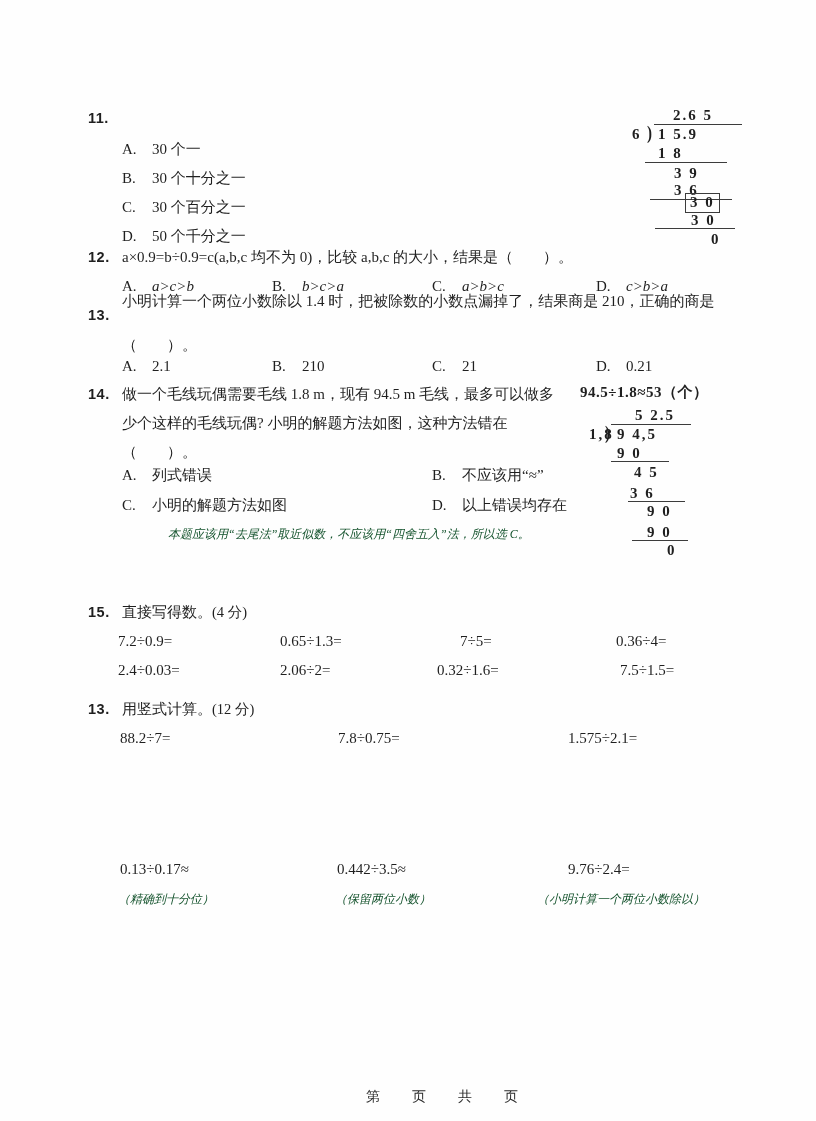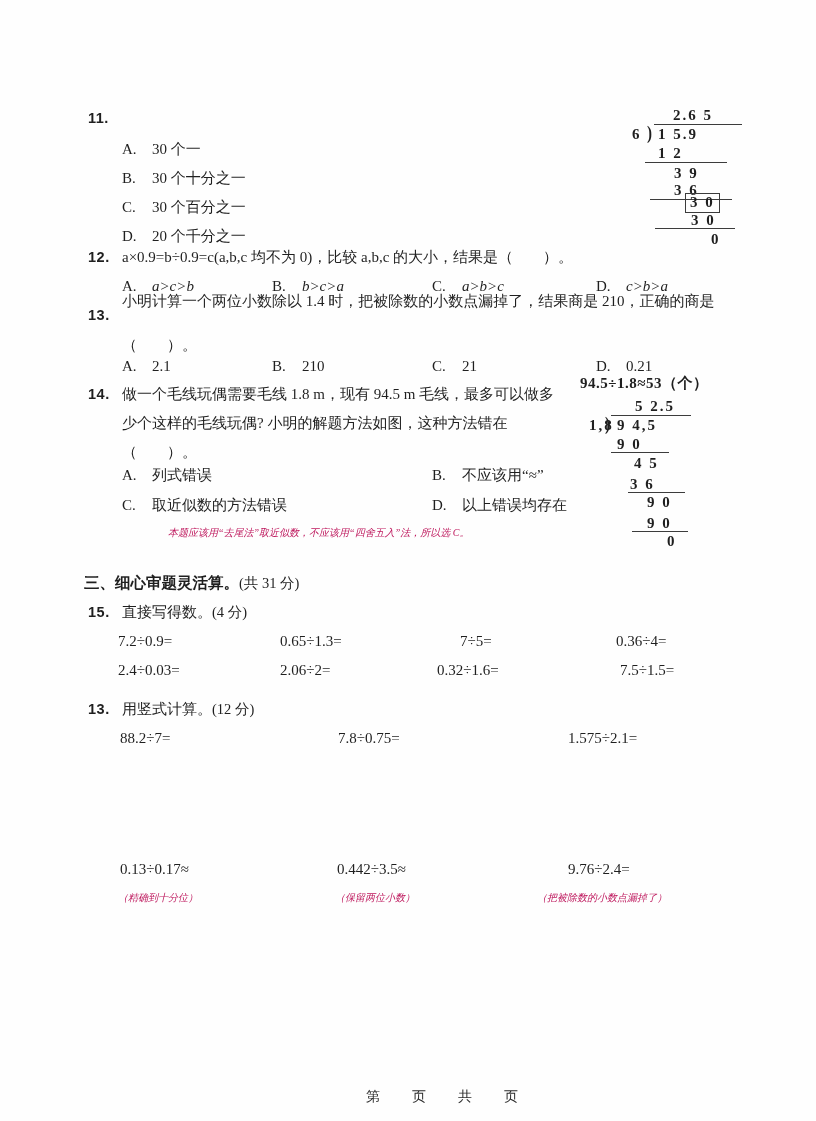--- a/index.html
+++ b/index.html
@@ -7,47 +7,47 @@
     position:relative;width:816px;height:1121px;background:#fefefe;
     font-family:"Liberation Serif",serif;font-size:15px;color:#1f1f1f;
     overflow:hidden;margin:0 auto;
   }
   .abs{position:absolute;white-space:nowrap;line-height:1.2;}
   .qno{font-family:"Liberation Sans",sans-serif;font-weight:700;font-size:14.5px;letter-spacing:.5px;}
   .sec{font-family:"Liberation Sans",sans-serif;font-weight:700;font-size:15.5px;}
   .pts{font-family:"Liberation Serif",serif;font-weight:400;font-size:14.5px;}
   .optlab{display:inline-block;min-width:30px;}
   .math{font-style:italic;}
-  .kai{font-style:italic;font-size:10px;color:#be185d;}
+  .kai{font-style:italic;font-size:12px;color:#14532d;}
   .division{position:absolute;font-weight:bold;}
   .dv{position:absolute;letter-spacing:2px;line-height:1;font-size:15px;}
   .dv.eq{letter-spacing:.5px;}
   .dline{position:absolute;height:0;border-top:1.4px solid #3c3c3c;}
   .bracket{letter-spacing:0;transform:scaleY(1.25);transform-origin:center;}
   .boxed{border:1.2px solid #3c3c3c;padding:1px 4px 2px 4px;}
   .footer{letter-spacing:9px;font-size:14px;color:#2a2a2a;}
 </style>
 </head>
 <body>
 
 <div class="page">
 
   <span class="abs qno" style="left:88px;top:110px">11.</span>
   <span class="abs" style="left:122px;top:140px"><span class="optlab">A.</span><span>30 个一</span></span>
   <span class="abs" style="left:122px;top:169px"><span class="optlab">B.</span><span>30 个十分之一</span></span>
   <span class="abs" style="left:122px;top:198px"><span class="optlab">C.</span><span>30 个百分之一</span></span>
-  <span class="abs" style="left:122px;top:227px"><span class="optlab">D.</span><span>20 个千分之一</span></span>
+  <span class="abs" style="left:122px;top:227px"><span class="optlab">D.</span><span>50 个千分之一</span></span>
 
   <div class="division" style="left:628px;top:106px;width:145px;height:140px">
     <span class="dv" style="left:45px;top:2px">2.6 5</span>
     <div class="dline" style="left:26px;top:18px;width:88px"></div>
     <span class="dv" style="left:4px;top:21px">6</span>
     <span class="dv bracket" style="left:19px;top:20px">)</span>
     <span class="dv" style="left:30px;top:21px">1 5.9</span>
-    <span class="dv" style="left:30px;top:40px">1 2</span>
+    <span class="dv" style="left:30px;top:40px">1 8</span>
     <div class="dline" style="left:17px;top:56px;width:82px"></div>
     <span class="dv" style="left:46px;top:60px">3 9</span>
     <span class="dv" style="left:46px;top:77px">3 6</span>
     <div class="dline" style="left:22px;top:93px;width:82px"></div>
     <span class="dv boxed" style="left:57px;top:87px">3 0</span>
     <span class="dv" style="left:63px;top:107px">3 0</span>
     <div class="dline" style="left:27px;top:122px;width:80px"></div>
     <span class="dv" style="left:83px;top:126px">0</span>
   </div>
 
@@ -65,43 +65,42 @@
   <span class="abs" style="left:272px;top:357px"><span class="optlab">B.</span><span>210</span></span>
   <span class="abs" style="left:432px;top:357px"><span class="optlab">C.</span><span>21</span></span>
   <span class="abs" style="left:596px;top:357px"><span class="optlab">D.</span><span>0.21</span></span>
 
   <span class="abs qno" style="left:88px;top:386px">14.</span>
   <span class="abs" style="left:122px;top:385px">做一个毛线玩偶需要毛线 1.8 m，现有 94.5 m 毛线，最多可以做多</span>
   <span class="abs" style="left:122px;top:414px">少个这样的毛线玩偶? 小明的解题方法如图，这种方法错在</span>
   <span class="abs" style="left:122px;top:443px">（　　）。</span>
   <span class="abs" style="left:122px;top:466px"><span class="optlab">A.</span><span>列式错误</span></span>
   <span class="abs" style="left:432px;top:466px"><span class="optlab">B.</span><span>不应该用“≈”</span></span>
-  <span class="abs" style="left:122px;top:496px"><span class="optlab">C.</span><span>取近似数的方法错误</span></span>
+  <span class="abs" style="left:122px;top:496px"><span class="optlab">C.</span><span>小明的解题方法如图</span></span>
   <span class="abs" style="left:432px;top:496px"><span class="optlab">D.</span><span>以上错误均存在</span></span>
   <span class="abs kai" style="left:168px;top:527px">本题应该用“去尾法”取近似数，不应该用“四舍五入”法，所以选 C。</span>
 
-  <div class="division" style="left:578px;top:376px;width:200px;height:170px">
+  <div class="division" style="left:578px;top:385px;width:200px;height:170px">
     <span class="dv eq" style="left:2px;top:0">94.5÷1.8≈53（个）</span>
     <span class="dv" style="left:57px;top:23px">5 2.5</span>
     <div class="dline" style="left:33px;top:39px;width:80px"></div>
     <span class="dv" style="left:11px;top:42px">1,8</span>
     <span class="dv bracket" style="left:27px;top:41px">)</span>
     <span class="dv" style="left:39px;top:42px">9 4,5</span>
     <span class="dv" style="left:39px;top:61px">9 0</span>
     <div class="dline" style="left:33px;top:76px;width:58px"></div>
     <span class="dv" style="left:56px;top:80px">4 5</span>
     <span class="dv" style="left:52px;top:101px">3 6</span>
     <div class="dline" style="left:50px;top:116px;width:57px"></div>
     <span class="dv" style="left:69px;top:119px">9 0</span>
     <span class="dv" style="left:69px;top:140px">9 0</span>
     <div class="dline" style="left:54px;top:155px;width:56px"></div>
     <span class="dv" style="left:89px;top:158px">0</span>
   </div>
 
-  <span class="abs" style="left:84px;top:574px"><span class="sec">三、细心审题灵活算。</span><span class="pts">(共 31 分)</span></span>
 
   <span class="abs qno" style="left:88px;top:604px">15.</span>
   <span class="abs" style="left:122px;top:603px"><span>直接写得数。</span><span class="pts">(4 分)</span></span>
   <span class="abs" style="left:118px;top:632px">7.2÷0.9=</span>
   <span class="abs" style="left:280px;top:632px">0.65÷1.3=</span>
   <span class="abs" style="left:460px;top:632px">7÷5=</span>
   <span class="abs" style="left:616px;top:632px">0.36÷4=</span>
   <span class="abs" style="left:118px;top:661px">2.4÷0.03=</span>
   <span class="abs" style="left:280px;top:661px">2.06÷2=</span>
   <span class="abs" style="left:437px;top:661px">0.32÷1.6=</span>
@@ -110,17 +109,17 @@
   <span class="abs qno" style="left:88px;top:701px">13.</span>
   <span class="abs" style="left:122px;top:700px"><span>用竖式计算。</span><span class="pts">(12 分)</span></span>
   <span class="abs" style="left:120px;top:729px">88.2÷7=</span>
   <span class="abs" style="left:338px;top:729px">7.8÷0.75=</span>
   <span class="abs" style="left:568px;top:729px">1.575÷2.1=</span>
   <span class="abs" style="left:120px;top:860px">0.13÷0.17≈</span>
   <span class="abs" style="left:337px;top:860px">0.442÷3.5≈</span>
   <span class="abs" style="left:568px;top:860px">9.76÷2.4=</span>
   <span class="abs kai" style="left:118px;top:892px">（精确到十分位）</span>
   <span class="abs kai" style="left:335px;top:892px">（保留两位小数）</span>
-  <span class="abs kai" style="left:537px;top:892px">（把被除数的小数点漏掉了）</span>
+  <span class="abs kai" style="left:537px;top:892px">（小明计算一个两位小数除以）</span>
 
   <span class="abs footer" style="left:366px;top:1089px">第　页　共　页</span>
 
 </div>
 
 </body></html>

